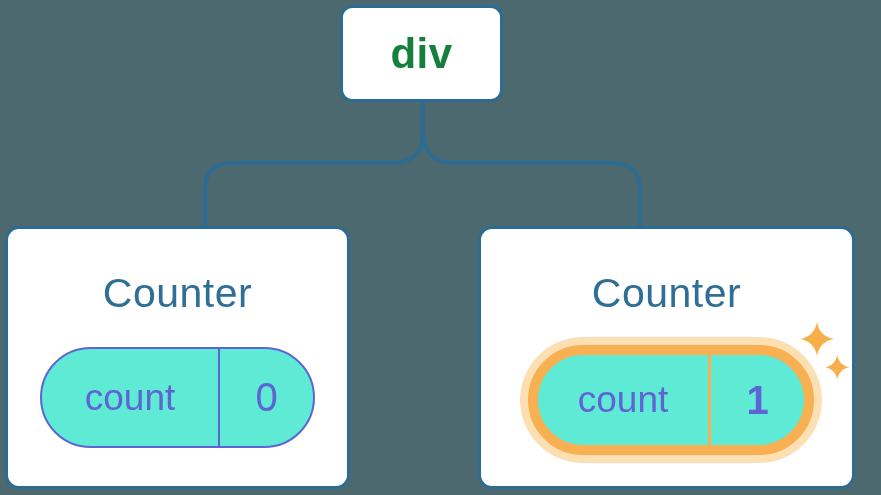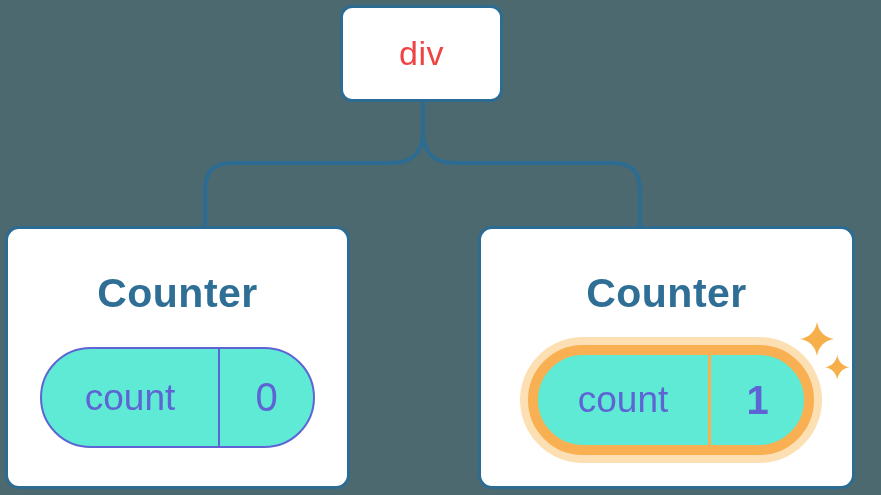--- a/index.html
+++ b/index.html
@@ -17,23 +17,23 @@
     position: absolute;
     left: 340px; top: 5px;
     width: 163px; height: 97px;
     background: #FFFFFF;
     border: 3px solid #2D6C92;
     border-radius: 12px;
     box-sizing: border-box;
     display: flex; align-items: center; justify-content: center;
   }
   .root-label {
-    color: #ef4444;
-    font-size: 34px;
-    font-weight: 400;
+    color: #15803d;
+    font-size: 42px;
+    font-weight: 700;
     letter-spacing: 0.5px;
   }
 
   
   .connectors { position: absolute; left: 0; top: 0; }
   .connectors path {
     stroke: #2D6C92;
     stroke-width: 4;
     fill: none;
     stroke-linecap: round;
@@ -48,21 +48,21 @@
     border: 3px solid #2D6C92;
     border-radius: 14px;
     box-sizing: border-box;
   }
   .card-left  { left: 5px;   width: 345px; }
   .card-right { left: 478px; width: 377px; }
   .card-title {
     margin-top: 41px;
     text-align: center;
     font-size: 41px;
-    font-weight: 700;
+    font-weight: 400;
     color: #2F6F96;
     letter-spacing: 0.5px;
   }
 
   
   .pill {
     position: absolute;
     box-sizing: border-box;
     display: flex;
     background: #5eead4;

